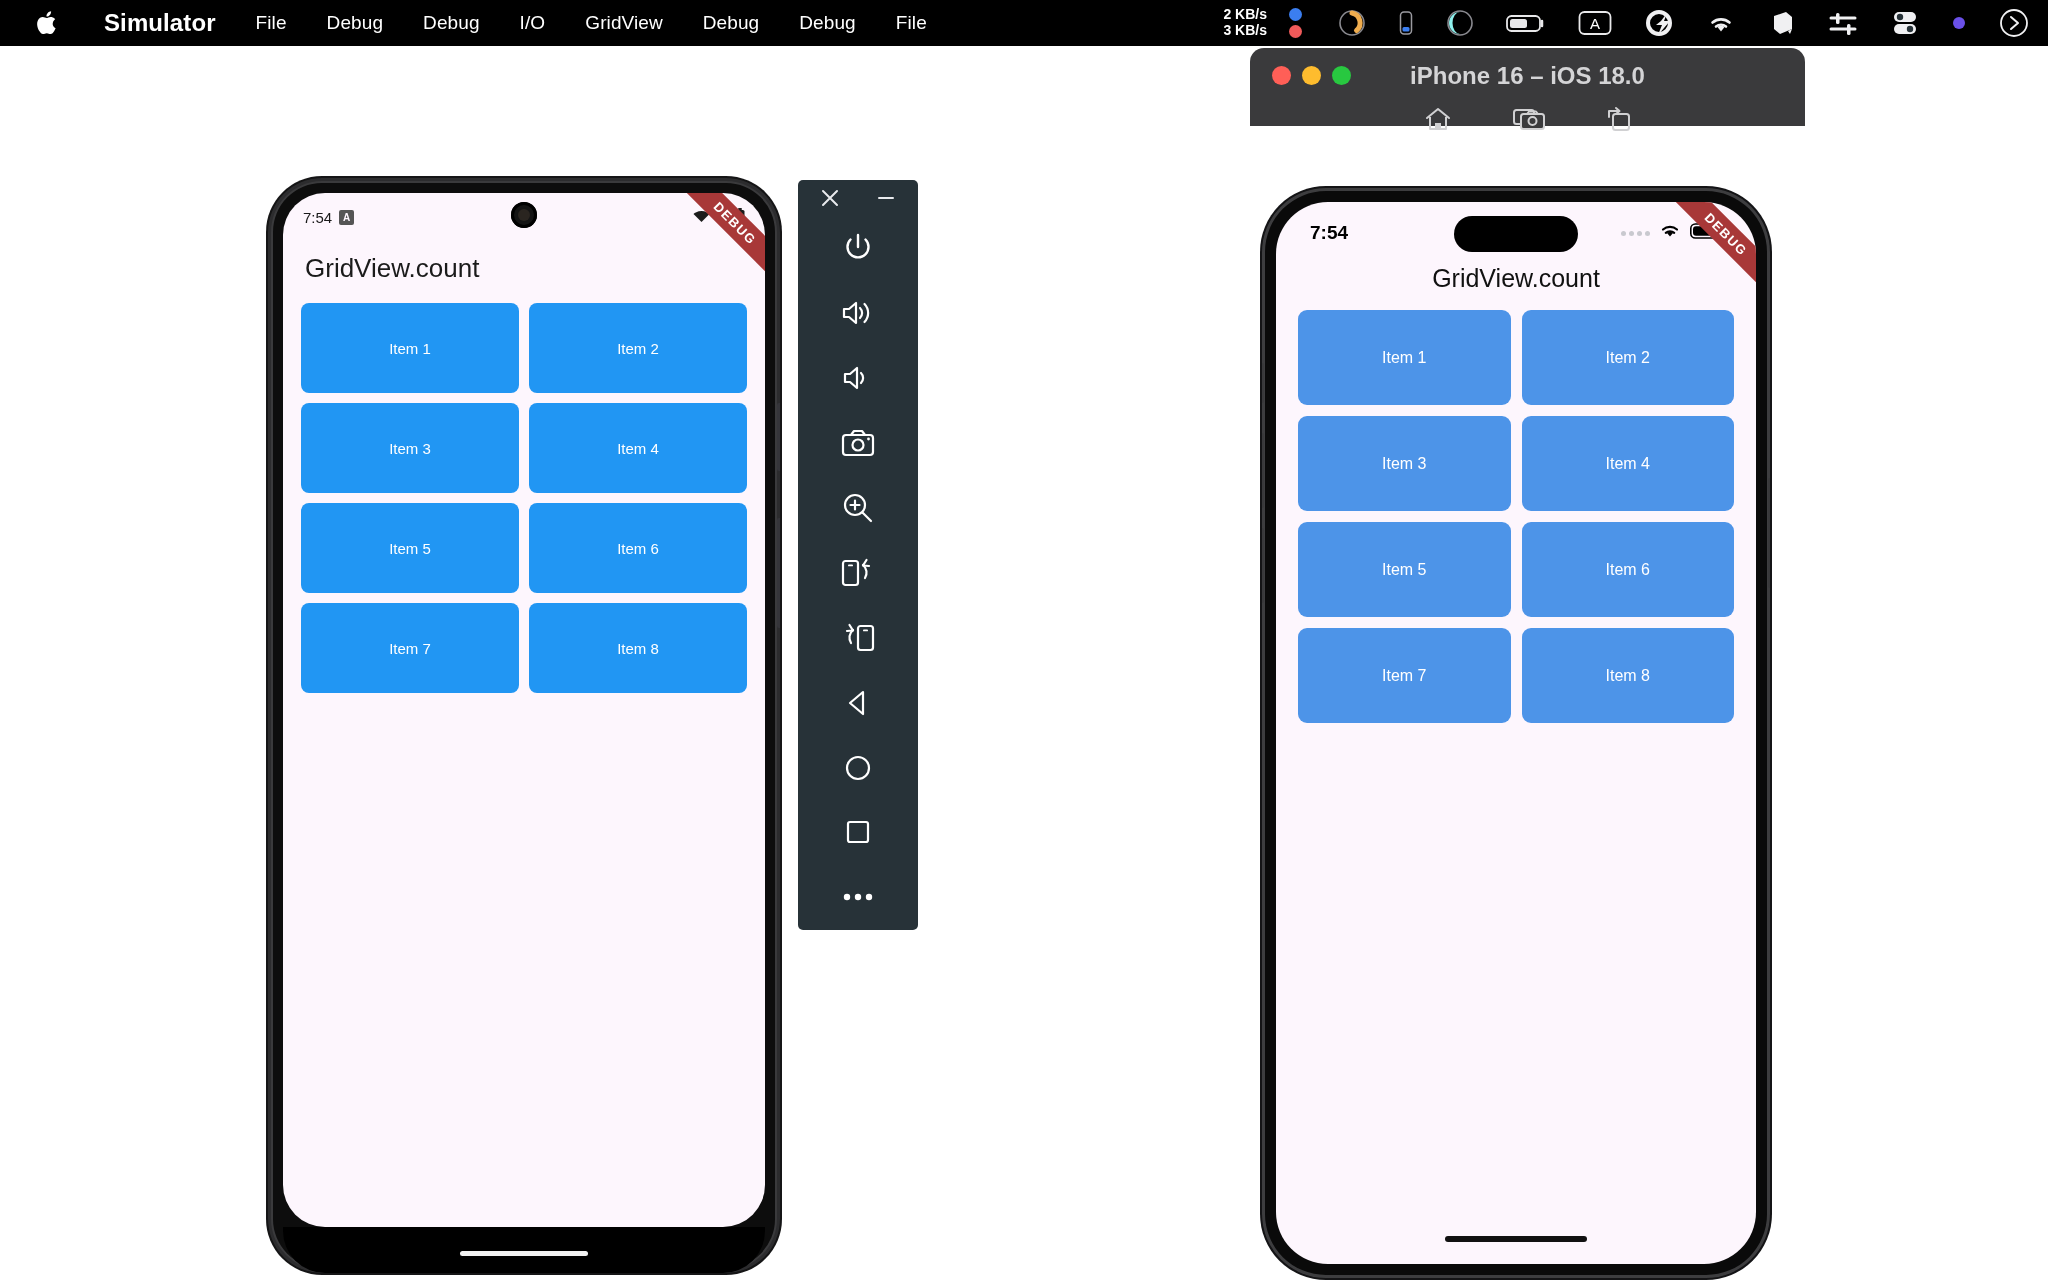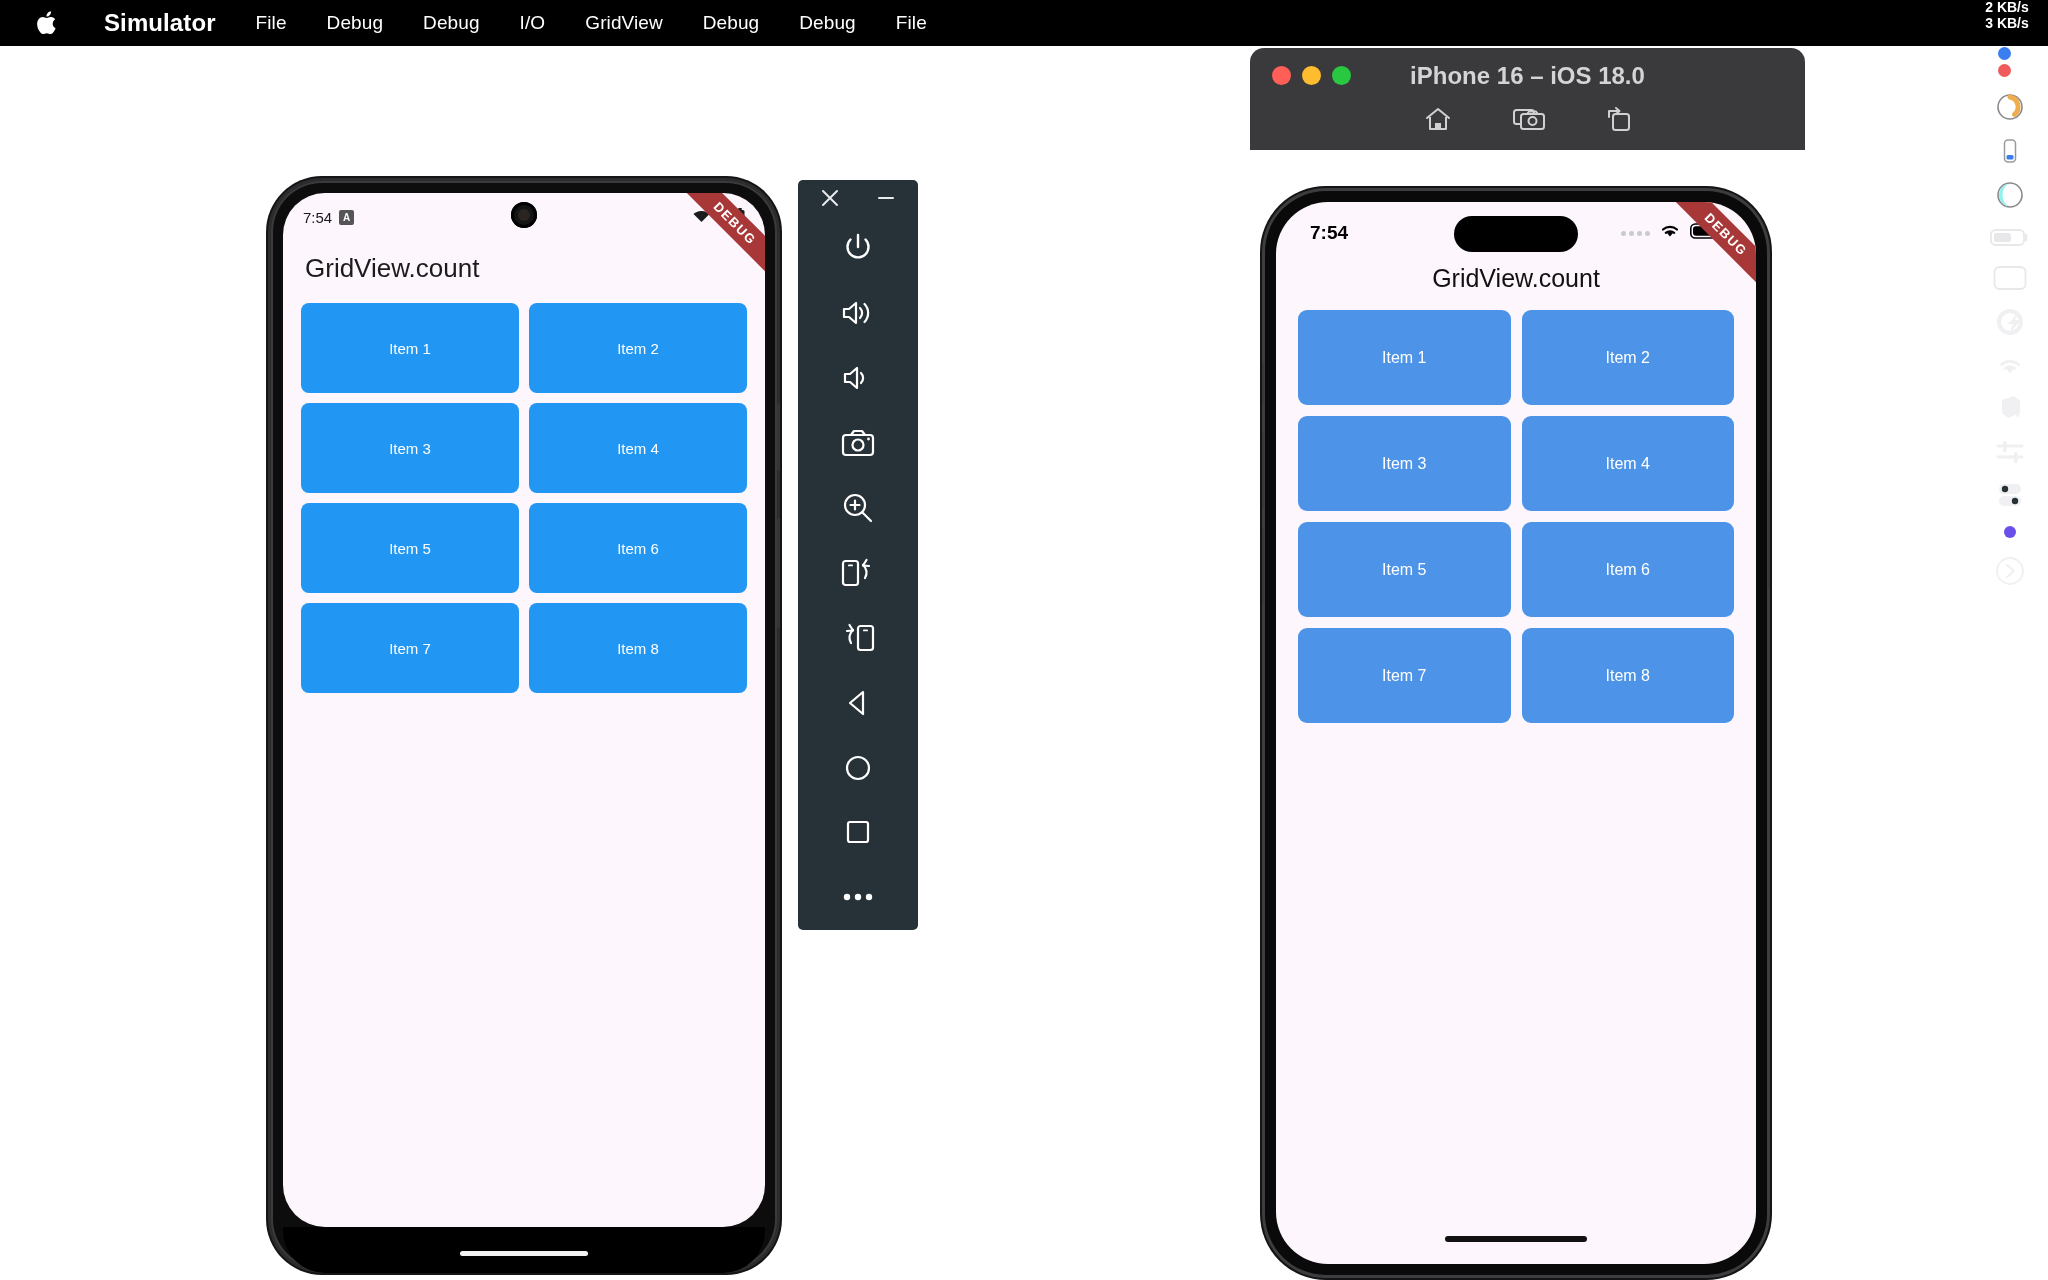--- a/index.html
+++ b/index.html
@@ -23,21 +23,21 @@
   }
   .menu-items { display:flex; align-items:center; margin-left:22px; }
   .menu-item {
     color:#fff; font-size:19px; padding:0 20px; white-space:nowrap;
     letter-spacing:0.1px;
   }
   .menu-item.app-name { font-weight:bold; font-size:24px; }
 
   .menubar-right {
     position:absolute; right:10px; top:0; height:46px;
-    display:flex; align-items:center; gap:16px;flex-direction:column;
+    display:flex; align-items:center; gap:16px;
   }
   .net-speed {
     display:flex; flex-direction:column; align-items:flex-end;
     font-size:14px; line-height:1.12; color:#fff; margin-right:6px;
     font-weight:bold;
   }
   .net-dots { display:flex; flex-direction:column; gap:4px; margin-right:12px; }
   .net-dot { width:13px; height:13px; border-radius:50%; }
   .mb-icon { margin:0 8px; display:flex; align-items:center; justify-content:center; }
 
@@ -134,21 +134,21 @@
   .emu-winbtn { color:#e8eaed; cursor:pointer; display:flex; align-items:center; justify-content:center; }
   .emu-btn {
     width:100%; height:88px; display:flex;
     align-items:center; justify-content:center;
     color:#fff;
   }
 
   
   .ios-window {
     position:absolute; left:1250px; top:48px;
-    width:555px; height:102px;
+    width:555px; height:78px;
     background:#3a3a3c; border-radius:14px 14px 0 0;
   }
   .ios-titlebar {
     position:relative; height:55px; display:flex; align-items:center;
   }
   .traffic { display:flex; gap:11px; margin-left:22px; }
   .tl { width:19px; height:19px; border-radius:50%; }
   .ios-title-text {
     position:absolute; left:0; right:0; text-align:center;
     color:#d4d4d6; font-size:24px; font-weight:bold;

